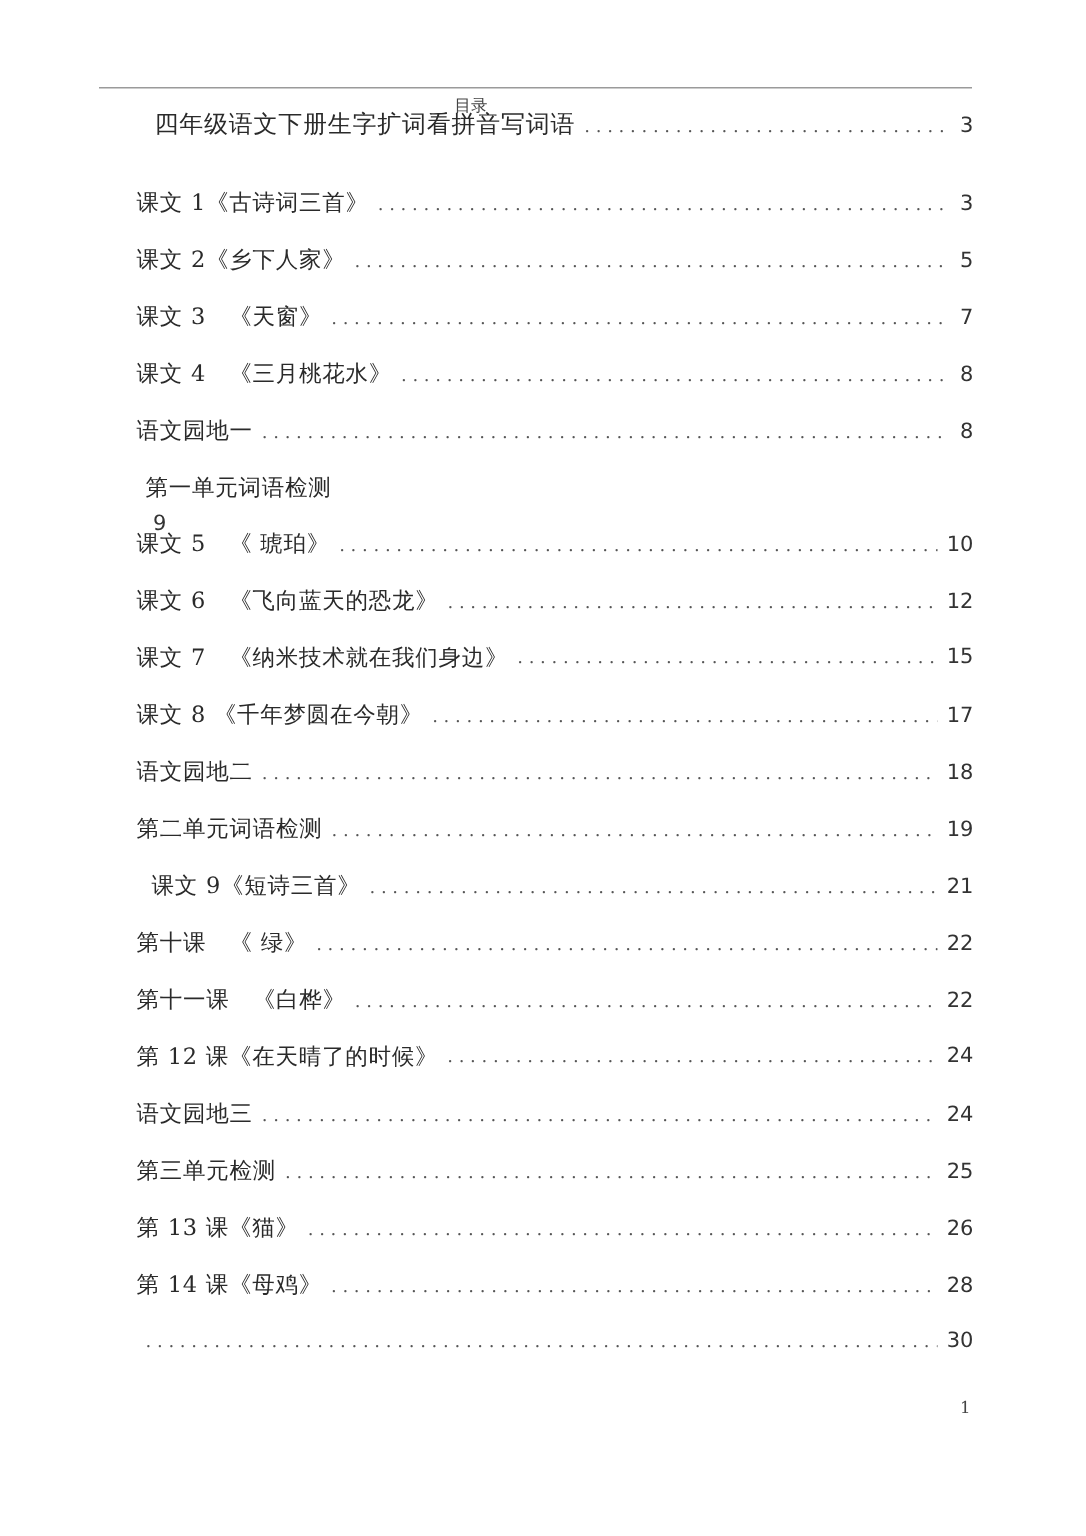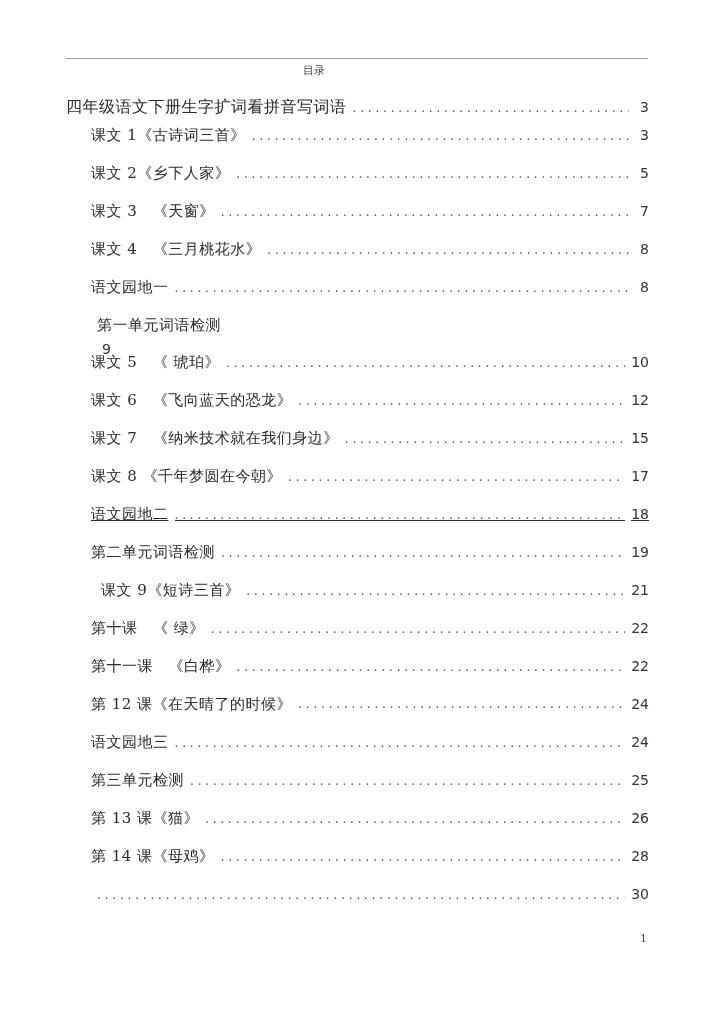--- a/index.html
+++ b/index.html
@@ -84,21 +84,21 @@
       color: #444;
     }
   </style>
 </head>
 <body>
 
 <div class="header-line"></div>
 <div class="header-title">目录</div>
 
 <div class="toc">
-  <div class="toc-row level-1" style="top:95px;">
+  <div class="toc-row level-1" style="top:71px;margin-left:37px;">
     <span class="toc-title">四年级语文下册生字扩词看拼音写词语</span>
     <span class="toc-dots"></span>
     <span class="toc-page">3</span>
   </div>
   <div class="toc-row level-2" style="top:123px;">
     <span class="toc-title">课文 1《古诗词三首》</span>
     <span class="toc-dots"></span>
     <span class="toc-page">3</span>
   </div>
   <div class="toc-row level-2" style="top:161px;">
@@ -129,31 +129,31 @@
   <div class="toc-row level-2" style="top:350px;">
     <span class="toc-title">课文 5　《 琥珀》</span>
     <span class="toc-dots"></span>
     <span class="toc-page">10</span>
   </div>
   <div class="toc-row level-2" style="top:388px;">
     <span class="toc-title">课文 6　《飞向蓝天的恐龙》</span>
     <span class="toc-dots"></span>
     <span class="toc-page">12</span>
   </div>
-  <div class="toc-row level-2" style="top:426px;">
+  <div class="toc-row level-2" style="top:426px;align-items:flex-end;">
     <span class="toc-title">课文 7　《纳米技术就在我们身边》</span>
     <span class="toc-dots"></span>
     <span class="toc-page">15</span>
   </div>
   <div class="toc-row level-2" style="top:464px;">
     <span class="toc-title">课文 8 《千年梦圆在今朝》</span>
     <span class="toc-dots"></span>
     <span class="toc-page">17</span>
   </div>
-  <div class="toc-row level-2" style="top:502px;text-decoration:underline;">
+  <div class="toc-row level-2" style="top:502px;">
     <span class="toc-title">语文园地二</span>
     <span class="toc-dots"></span>
     <span class="toc-page">18</span>
   </div>
   <div class="toc-row level-2" style="top:540px;">
     <span class="toc-title">第二单元词语检测</span>
     <span class="toc-dots"></span>
     <span class="toc-page">19</span>
   </div>
   <div class="toc-row level-2 extra-indent" style="top:578px;">

